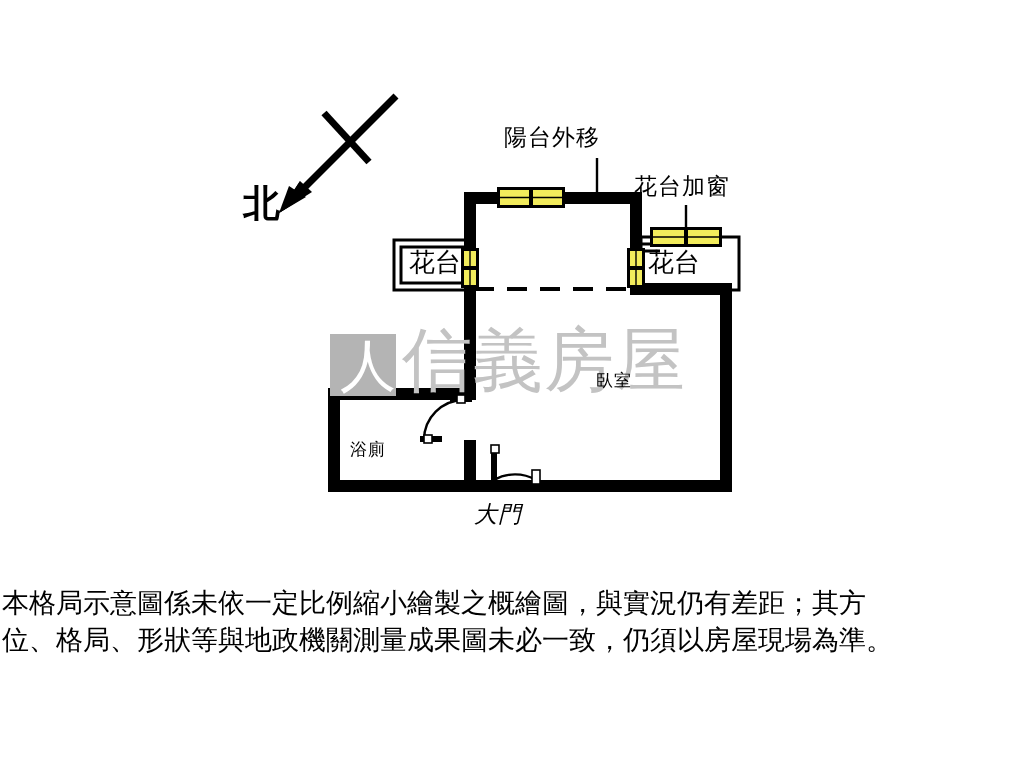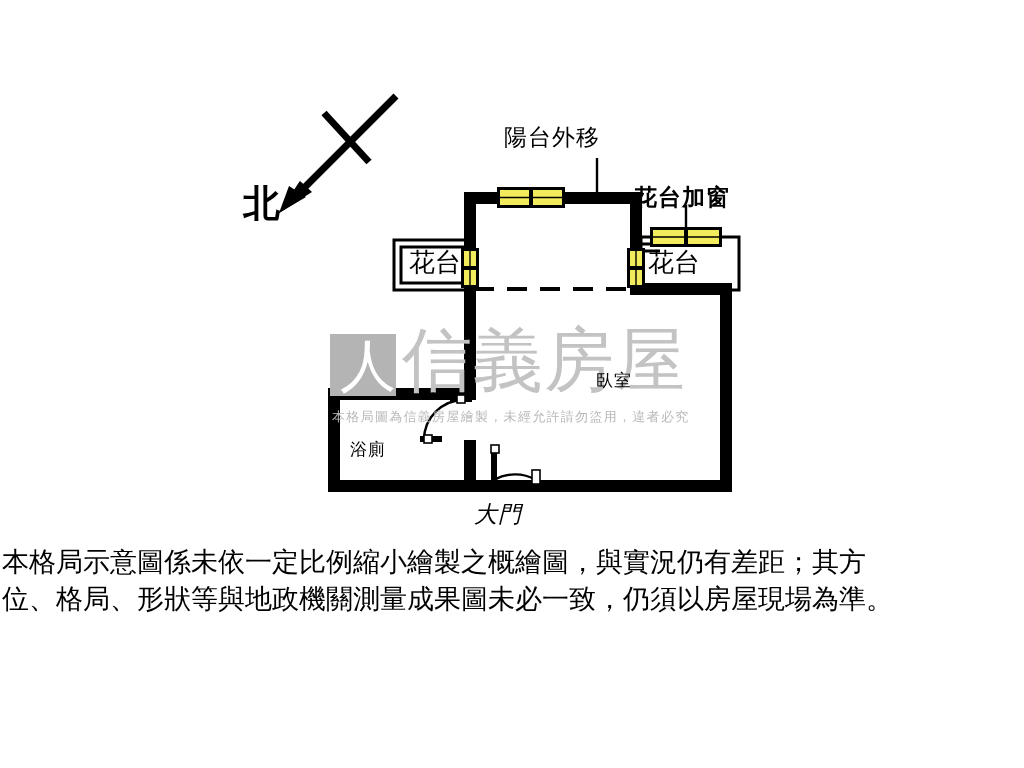--- a/index.html
+++ b/index.html
@@ -97,33 +97,33 @@
     white-space: nowrap;
     color: #000000;
     font-family: "DejaVu Sans", "Liberation Sans", sans-serif;
   }
   .lbl-callout { font-size: 23px; line-height: 34px; letter-spacing: 1px; }
   .lbl-room    { font-size: 17px; line-height: 30px; letter-spacing: 1px; }
   .lbl-small   { font-size: 26px; line-height: 24px; letter-spacing: 0px; }
   .lbl-compass { font-size: 37px; line-height: 40px; font-weight: 600; }
 
   #label-balcony-move  { left: 504px; top: 120px; }
-  #label-planter-window{ left: 634px; top: 180px; font-weight: bold; }
+  #label-planter-window{ left: 634px; top: 169px; }
   #label-planter-left  { left: 409px; top: 250px; }
   #label-planter-right { left: 648px; top: 250px; }
   #label-bedroom       { left: 596px; top: 365px; }
   #label-bathroom      { left: 350px; top: 434px; }
   #label-main-door     { left: 474px; top: 497px; font-style: italic; }
   #label-north         { left: 243px; top: 184px; }
 
   
   #disclaimer {
     position: absolute;
     left: 2px;
-    top: 543px;
+    top: 584px;
     width: 1020px;
     font-size: 27px;
     line-height: 37px;
     letter-spacing: 0px;
     color: #000000;
     font-family: "DejaVu Sans", "Liberation Sans", sans-serif;
   }
   #disclaimer p { margin: 0; }
 </style>
 </head>
@@ -226,21 +226,20 @@
 
   </svg>
 
   <div id="watermark-logo">
     <div class="wm-mark">
       <div class="wm-person">人</div>
     </div>
     <div class="wm-text">信義房屋</div>
   </div>
 
-  <div id="watermark-notice">本格局圖為信義房屋繪製，未經允許請勿盜用，違者必究</div>
 
   <div id="label-balcony-move" class="plan-label lbl-callout">陽台外移</div>
 
   <div id="label-planter-window" class="plan-label lbl-callout">花台加窗</div>
 
   <div id="label-planter-left" class="plan-label lbl-small">花台</div>
 
   <div id="label-planter-right" class="plan-label lbl-small">花台</div>
 
   <div id="label-bedroom" class="plan-label lbl-room">臥室</div>

